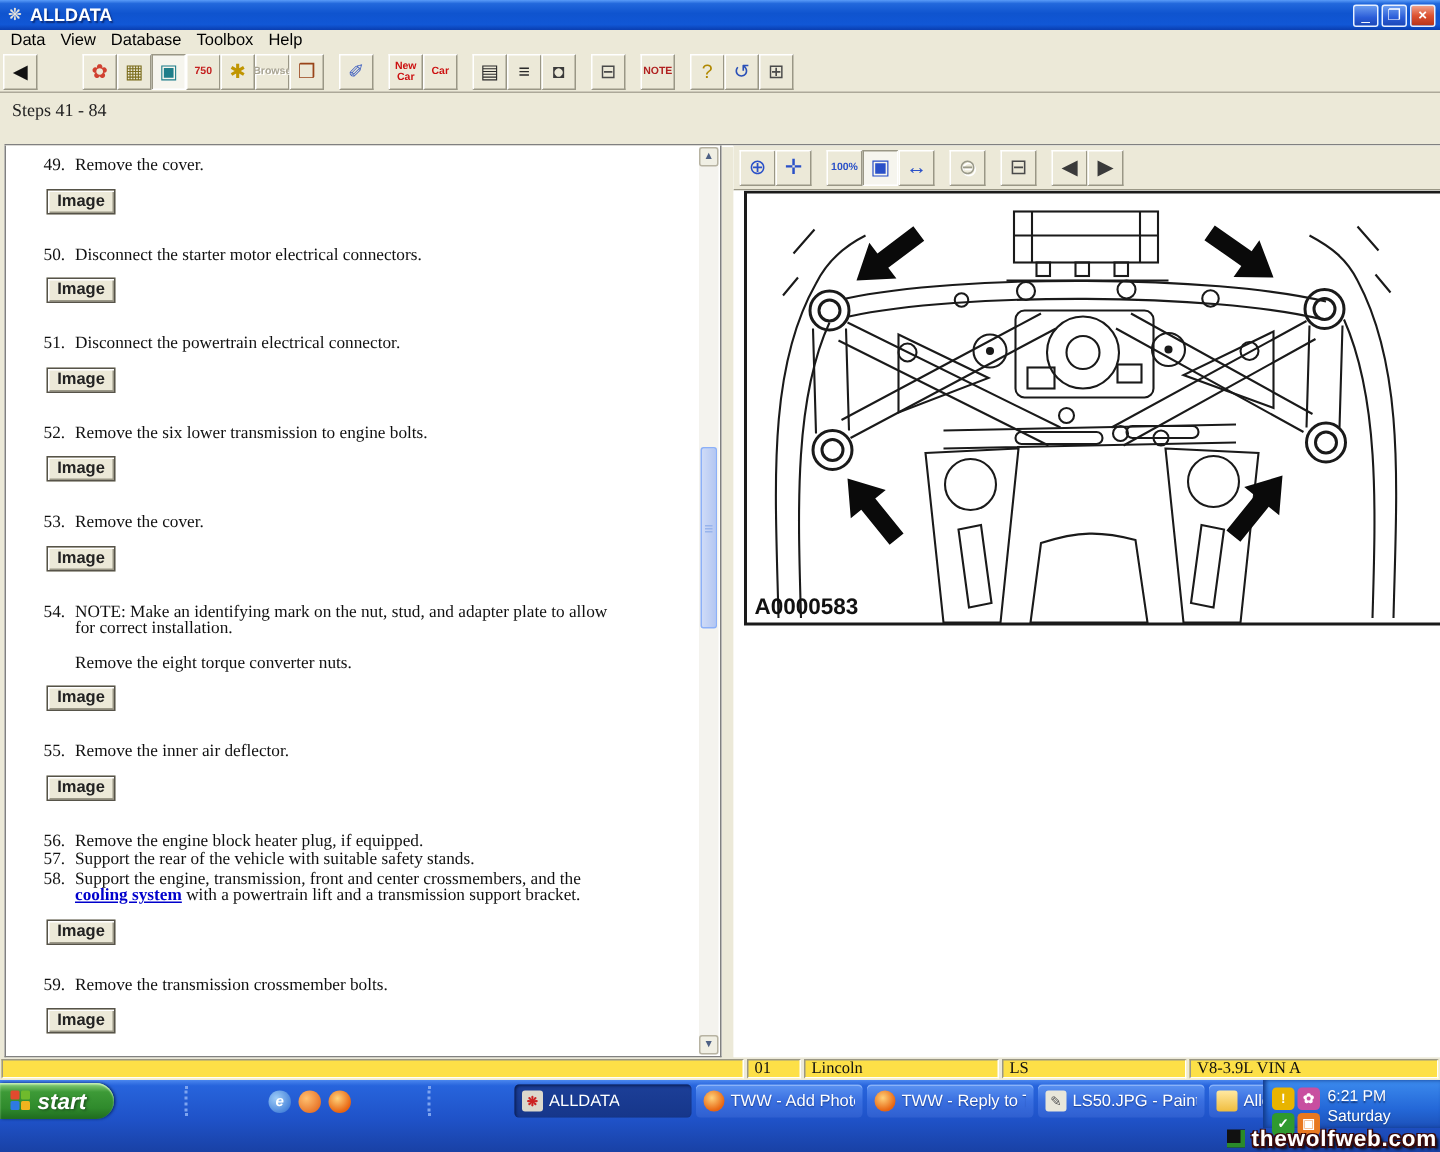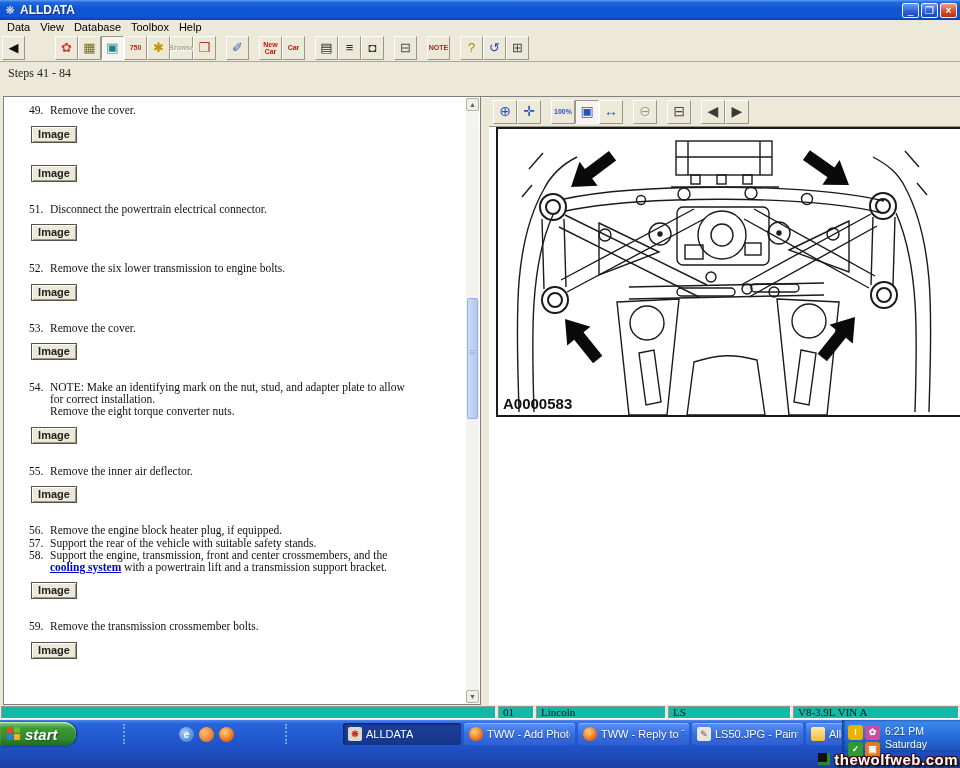--- a/index.html
+++ b/index.html
@@ -40,21 +40,21 @@
 
   .left-panel { position:relative; width:478px; background:#fff; border:1px solid #808080; border-top:none; overflow:hidden; }
   .steps { position:absolute; left:0; top:0; right:14px; bottom:0; padding-top:8px; overflow:hidden;
     font-family:"Liberation Serif",serif; font-size:11.5px; line-height:11.5px; color:#111; }
   .step-row { display:flex; }
   .step-row.no-img { margin-bottom:1px; }
   .step-num { flex:0 0 16px; margin-left:25px; }
   .step-text { margin-left:5px; max-width:360px; }
   .step-text .bold { font-weight:normal; }
   .step-link { color:#0000cc; font-weight:bold; text-decoration:underline; }
-  .step-para2 { margin:1px 0 0 46px; }
+  .step-para2 { margin:11px 0 0 46px; }
   .img-btn { display:block; margin:9px 0 22px 27px; width:46px; height:17px;
     background:#ece9d8; border:1px solid #565349; box-shadow:inset 1px 1px 0 #fff, inset -1px -1px 0 #9a9786;
     font-family:"Liberation Sans",sans-serif; font-size:11px; font-weight:bold; color:#222; line-height:13px; text-align:center; }
 
   .vscroll { position:absolute; top:1px; right:1px; bottom:1px; width:13px; background:#f4f3ee; }
   .sb-up,.sb-down { position:absolute; left:0; width:13px; height:13px; background:#f0efe4;
     border:1px solid #b7b3a2; border-radius:2px; text-align:center; font-size:7px; line-height:11px; color:#4d6185; }
   .sb-up { top:0; } .sb-down { bottom:0; }
   .sb-thumb { position:absolute; left:1px; width:11px; top:33%; height:20%; border:1px solid #8cb0f8; border-radius:2px;
     background:linear-gradient(90deg,#cfdbf7,#b4c7f2); }
@@ -67,21 +67,21 @@
     border-bottom:1px solid #9a9786; }
   .img-toolbar .icon-btn { width:24px; height:24px; }
   .img-toolbar .glyph { font-size:14px; }
   .img-toolbar .glyph.txt { font-size:7px; }
   .img-area { flex:1; position:relative; background:#fff; overflow:hidden; }
   .img-area svg { display:block; }
 
   
   .statusbar { position:absolute; left:0; right:0; bottom:0; height:15px; display:flex; gap:2px; background:#ece9d8;
     padding:1px 1px; font-family:"Liberation Serif",serif; font-size:11px; color:#111; }
-  .sfield { border:1px solid; border-color:#9a9786 #fff #fff #9a9786; background:#14b8a6; padding:0 4px; line-height:11px; }
+  .sfield { border:1px solid; border-color:#9a9786 #fff #fff #9a9786; background:#fde047; padding:0 4px; line-height:11px; }
   .sfield:nth-child(1){ flex:1; }
   .sfield:nth-child(2){ flex:0 0 36px; }
   .sfield:nth-child(3){ flex:0 0 130px; }
   .sfield:nth-child(4){ flex:0 0 123px; }
   .sfield:nth-child(5){ flex:0 0 166px; }
 
   
   .taskbar { position:absolute; left:0; bottom:0; width:960px; height:48px;
     background:linear-gradient(180deg,#4a86ee 0%,#2764dc 8%,#1f52c8 55%,#1941a5 100%); }
   .tb-row { position:absolute; left:0; top:2px; height:24px; display:flex; align-items:center; width:100%;gap:44px; }
@@ -226,20 +226,24 @@
 
   <div class="content">
 
     <div class="left-panel">
       <div class="steps">
           <div class="step-row">
             <span class="step-num">49.</span>
             <span class="step-text"><span>Remove the cover.</span></span>
           </div>
           <button class="img-btn">Image</button>
+          <div class="step-row">
+            <span class="step-num">50.</span>
+            <span class="step-text"><span>Disconnect the starter motor electrical connectors.</span></span>
+          </div>
           <button class="img-btn">Image</button>
           <div class="step-row">
             <span class="step-num">51.</span>
             <span class="step-text"><span>Disconnect the powertrain electrical connector.</span></span>
           </div>
           <button class="img-btn">Image</button>
           <div class="step-row">
             <span class="step-num">52.</span>
             <span class="step-text"><span>Remove the six lower transmission to engine bolts.</span></span>
           </div>

